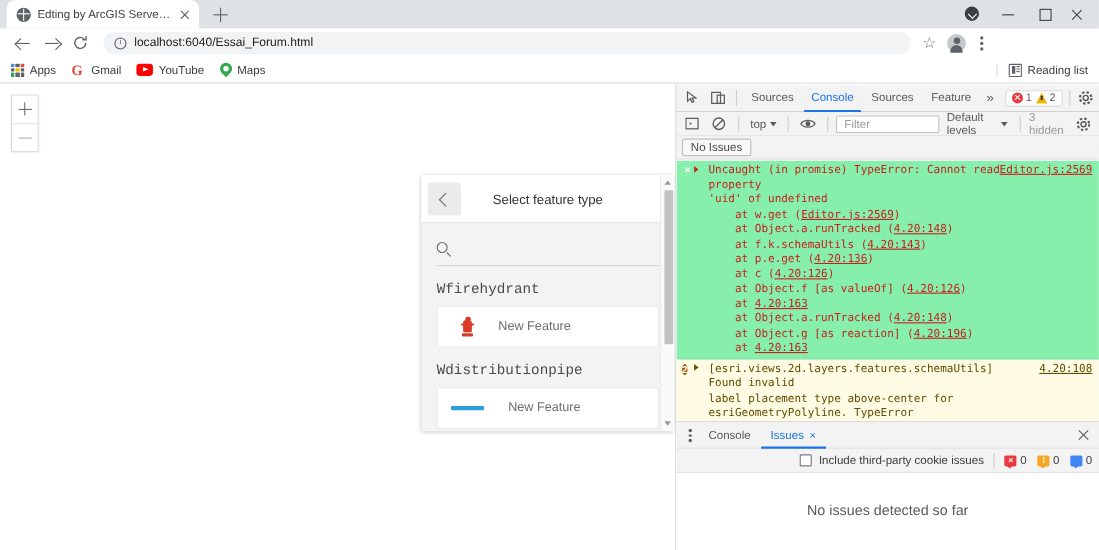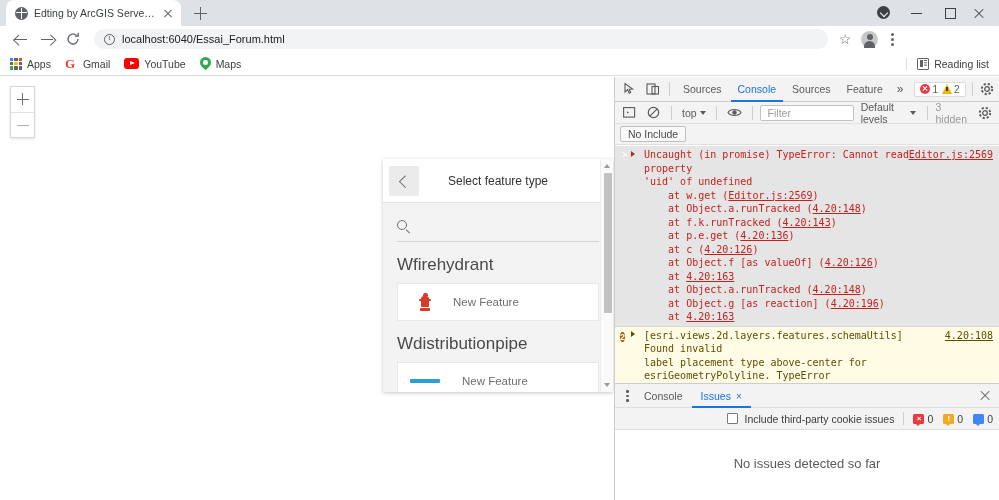--- a/index.html
+++ b/index.html
@@ -298,21 +298,21 @@
     width: 5px; height: 1.3px; background: #6e6e6e;
     transform: rotate(45deg); transform-origin: left center;
   }
   .ed-search input {
     border: 0; outline: 0; background: transparent;
     font-size: 11.5px; color: #6e6e6e; width: 100%;
     font-family: "Liberation Sans", sans-serif;
   }
   .ed-search input::placeholder { color: #8c8c8c; }
   .group-label {
-    font-size: 17px; color: #4a4a4a; margin: 13px 0 8px;
+    font-size: 13px; color: #4a4a4a; margin: 13px 0 8px; font-family: Liberation Mono, monospace;
   }
   .feature-card {
     background: #ffffff; border: 1px solid #e8e8e8;
     height: 38px; display: flex; align-items: center;
     padding-left: 21px; gap: 22px; text-align: right;
   }
   .feature-label { font-size: 11.5px; color: #6e6e6e; }
   .hydrant-icon {
     width: 12px; height: 18px; position: relative; flex: 0 0 auto;
   }
@@ -443,21 +443,21 @@
   .console-log {
     position: absolute; left: 0; top: 69px; right: 0; bottom: 117px;
     overflow: hidden; background: #fff;
     font-family: "DejaVu Sans Mono", monospace; font-size: 10px;
   }
   .msg {
     position: relative; padding: 2px 6px 2px 22px;
     border-bottom: 1px solid rgba(0,0,0,.06);
     line-height: 13.5px;
   }
-  .msg.error { background: #e5e5e5; color: #c5221f; }
+  .msg.error { background: #86efac; color: #c5221f; }
   .msg.warn  { background: #fffbe5; color: #5f4e00; }
   .msg-icon { position: absolute; left: 5px; top: 3px; }
   .ic-err {
     width: 11px; height: 11px; border-radius: 50%; background: #eb3941;
     position: relative;
   }
   .ic-err::before, .ic-err::after {
     content: ""; position: absolute; left: 2.3px; top: 4.9px;
     width: 6.4px; height: 1.2px; background: #fff;
   }
@@ -767,37 +767,37 @@
       <span class="hidden-count">3 hidden</span>
       <div class="dt-icon-btn gear">
         <svg width="14" height="14" viewBox="0 0 14 14">
           <circle cx="7" cy="7" r="2.3" fill="none" stroke="#5a5a5a" stroke-width="1.3"></circle>
           <circle cx="7" cy="7" r="5.2" fill="none" stroke="#5a5a5a" stroke-width="1.9" stroke-dasharray="2.2 1.9"></circle>
         </svg>
       </div>
     </div>
 
     <div class="dt-issuesbar">
-      <span class="no-issues-pill">No Include</span>
+      <span class="no-issues-pill">No Issues</span>
     </div>
 
     <div class="console-log">
 
       <div class="msg error">
         <span class="msg-icon"><span class="ic-err"></span></span>
         <span class="disclosure"></span>
         <div class="msg-head">
           <span>Uncaught (in promise) TypeError: Cannot read property</span>
           <span class="msg-src">Editor.js:2569</span>
           <div>'uid' of undefined</div>
         </div>
         <div class="stack">
           <div><span>    at w.get (</span><span class="lnk">Editor.js:2569</span><span>)</span></div>
           <div><span>    at Object.a.runTracked (</span><span class="lnk">4.20:148</span><span>)</span></div>
-          <div><span>    at f.k.runTracked (</span><span class="lnk">4.20:143</span><span>)</span></div>
+          <div><span>    at f.k.schemaUtils (</span><span class="lnk">4.20:143</span><span>)</span></div>
           <div><span>    at p.e.get (</span><span class="lnk">4.20:136</span><span>)</span></div>
           <div><span>    at c (</span><span class="lnk">4.20:126</span><span>)</span></div>
           <div><span>    at Object.f [as valueOf] (</span><span class="lnk">4.20:126</span><span>)</span></div>
           <div><span>    at </span><span class="lnk">4.20:163</span><span></span></div>
           <div><span>    at Object.a.runTracked (</span><span class="lnk">4.20:148</span><span>)</span></div>
           <div><span>    at Object.g [as reaction] (</span><span class="lnk">4.20:196</span><span>)</span></div>
           <div><span>    at </span><span class="lnk">4.20:163</span><span></span></div>
         </div>
       </div>
 

